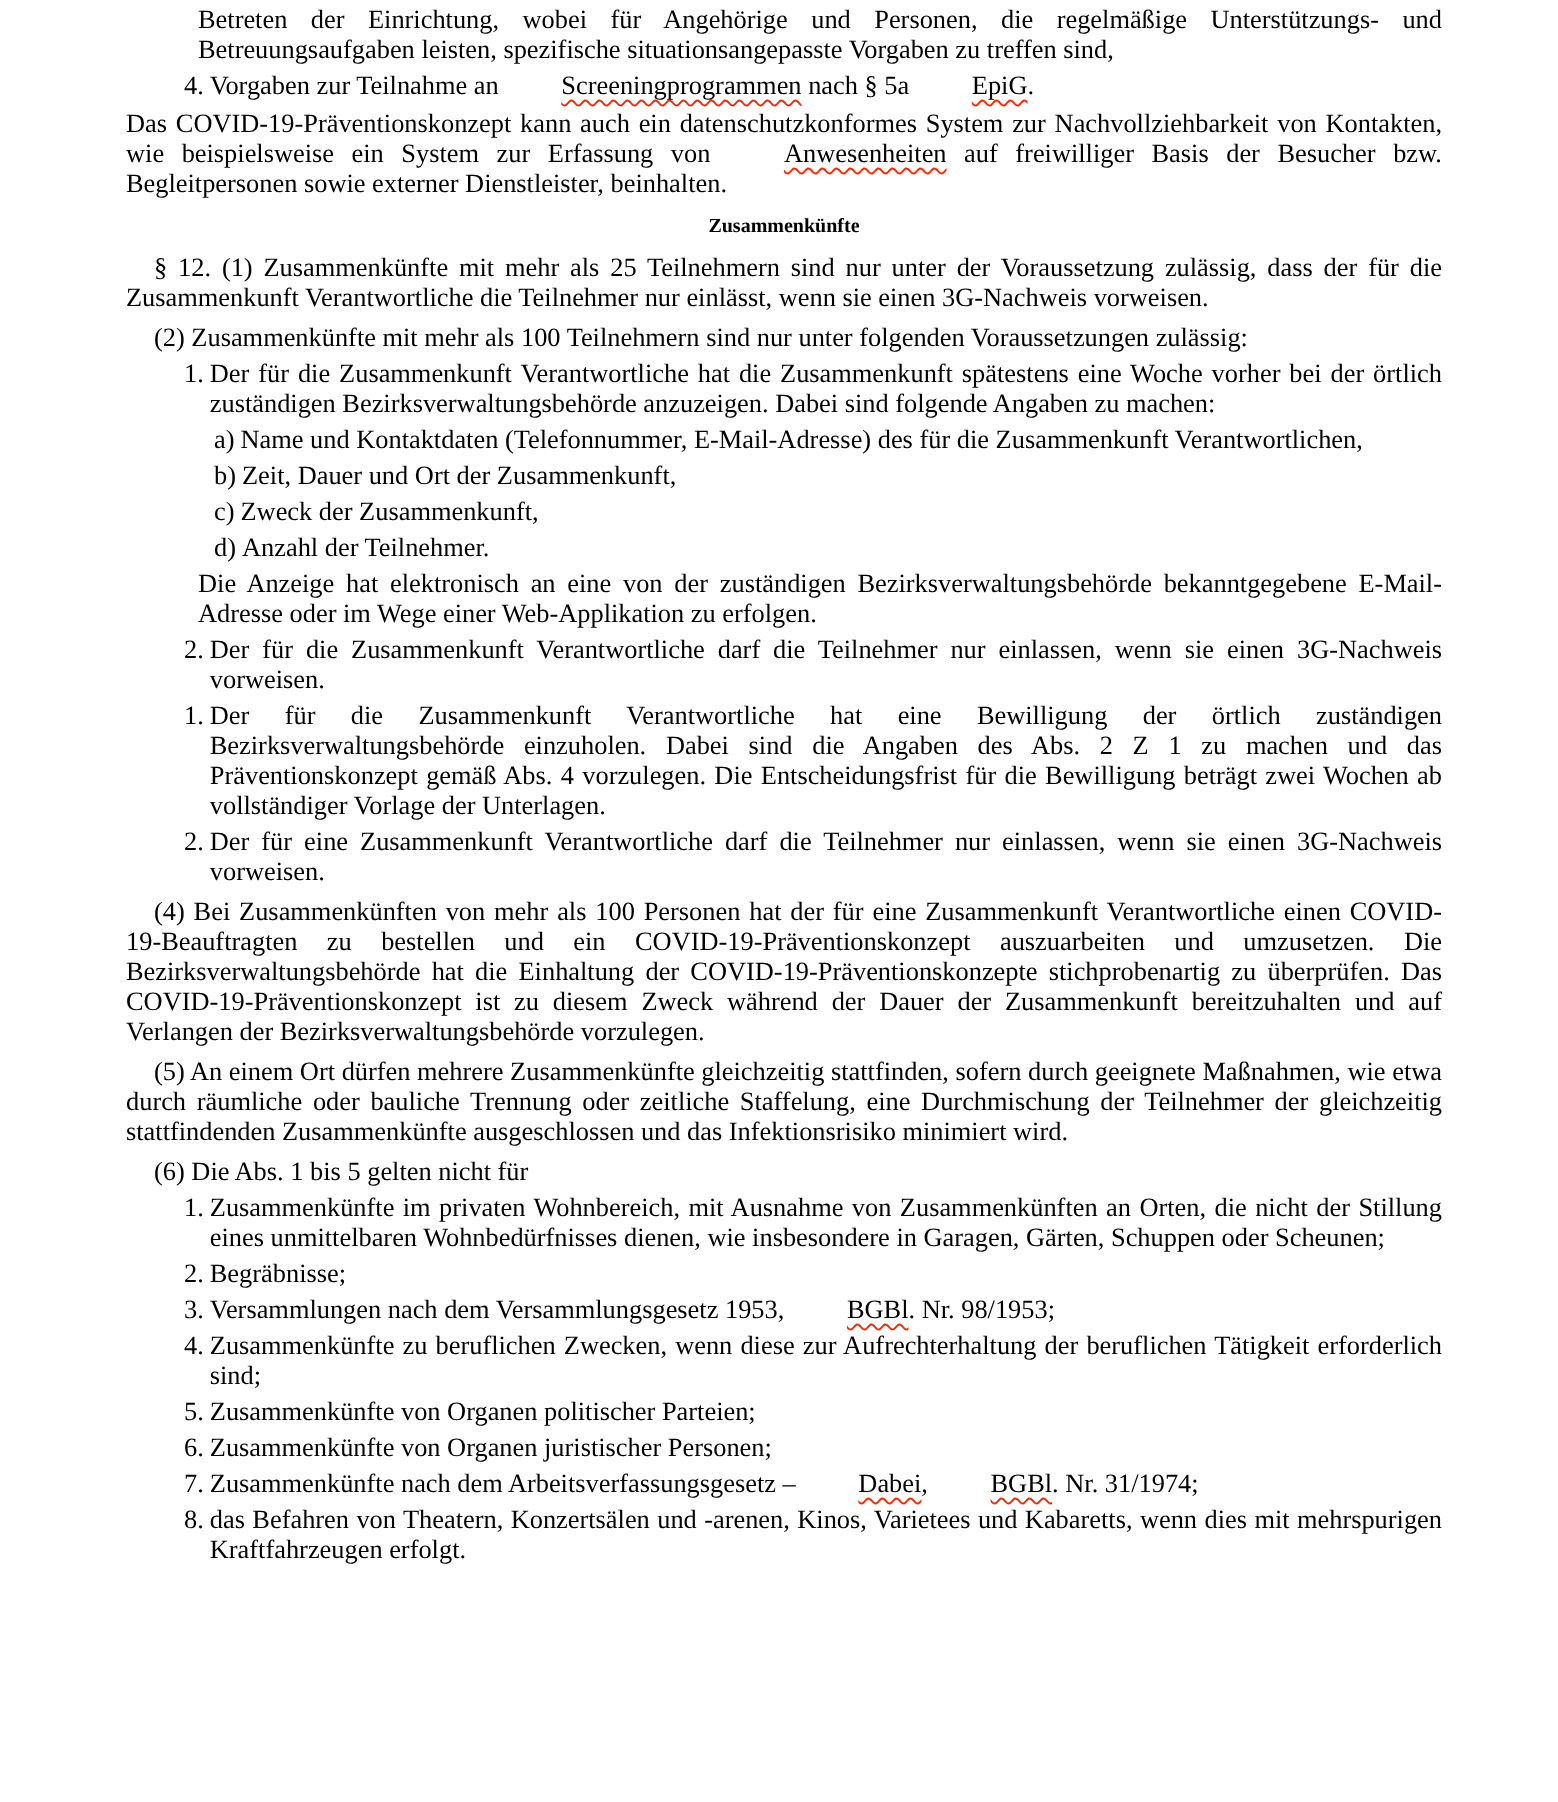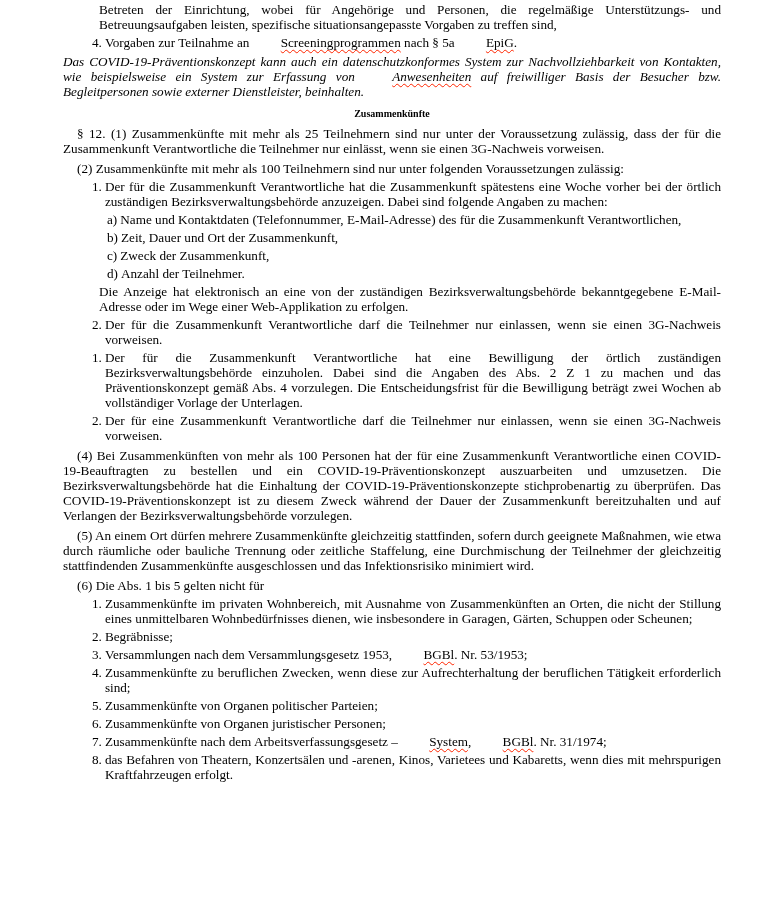--- a/index.html
+++ b/index.html
@@ -19,21 +19,21 @@
   .doc {
     position: absolute;
     left: 63px; top: 2px;
     width: 658px;
   }
   .para {
     text-align: justify;
     text-indent: 14px;
     margin-top: 5px;
   }
-  .para.flush { text-indent: 0; margin-top: 4px; font-style: italic; }
+  .para.flush { text-indent: 0; margin-top: 4px; }
   .cont {
     margin-left: 36px;
     text-align: justify;
     margin-top: 3px;
   }
   .cont.first { margin-top: 0; }
   .heading {
     font-weight: bold;
     text-align: center;
     font-size: 10px;
@@ -131,41 +131,41 @@
       <span class="tx"><span>Zusammenkünfte im privaten Wohnbereich, mit Ausnahme von Zusammenkünften an Orten, die nicht der Stillung eines unmittelbaren Wohnbedürfnisses dienen, wie insbesondere in Garagen, Gärten, Schuppen oder Scheunen;</span></span>
     </div>
 
     <div class="item n">
       <span class="mk">2.</span>
       <span class="tx"><span>Begräbnisse;</span></span>
     </div>
 
     <div class="item n">
       <span class="mk">3.</span>
-      <span class="tx"><span>Versammlungen nach dem Versammlungsgesetz 1953, </span><span class="sq">BGBl</span><span>. Nr. 53/1953;</span></span>
+      <span class="tx"><span>Versammlungen nach dem Versammlungsgesetz 1953, </span><span class="sq">BGBl</span><span>. Nr. 98/1953;</span></span>
     </div>
 
     <div class="item n">
       <span class="mk">4.</span>
       <span class="tx"><span>Zusammenkünfte zu beruflichen Zwecken, wenn diese zur Aufrechterhaltung der beruflichen Tätigkeit erforderlich sind;</span></span>
     </div>
 
     <div class="item n">
       <span class="mk">5.</span>
       <span class="tx"><span>Zusammenkünfte von Organen politischer Parteien;</span></span>
     </div>
 
     <div class="item n">
       <span class="mk">6.</span>
       <span class="tx"><span>Zusammenkünfte von Organen juristischer Personen;</span></span>
     </div>
 
     <div class="item n">
       <span class="mk">7.</span>
-      <span class="tx"><span>Zusammenkünfte nach dem Arbeitsverfassungsgesetz – </span><span class="sq">System</span><span>, </span><span class="sq">BGBl</span><span>. Nr. 31/1974;</span></span>
+      <span class="tx"><span>Zusammenkünfte nach dem Arbeitsverfassungsgesetz – </span><span class="sq">Dabei</span><span>, </span><span class="sq">BGBl</span><span>. Nr. 31/1974;</span></span>
     </div>
 
     <div class="item n">
       <span class="mk">8.</span>
       <span class="tx"><span>das Befahren von Theatern, Konzertsälen und -arenen, Kinos, Varietees und Kabaretts, wenn dies mit mehrspurigen Kraftfahrzeugen erfolgt.</span></span>
     </div>
 
   </div>
 </div>
 

